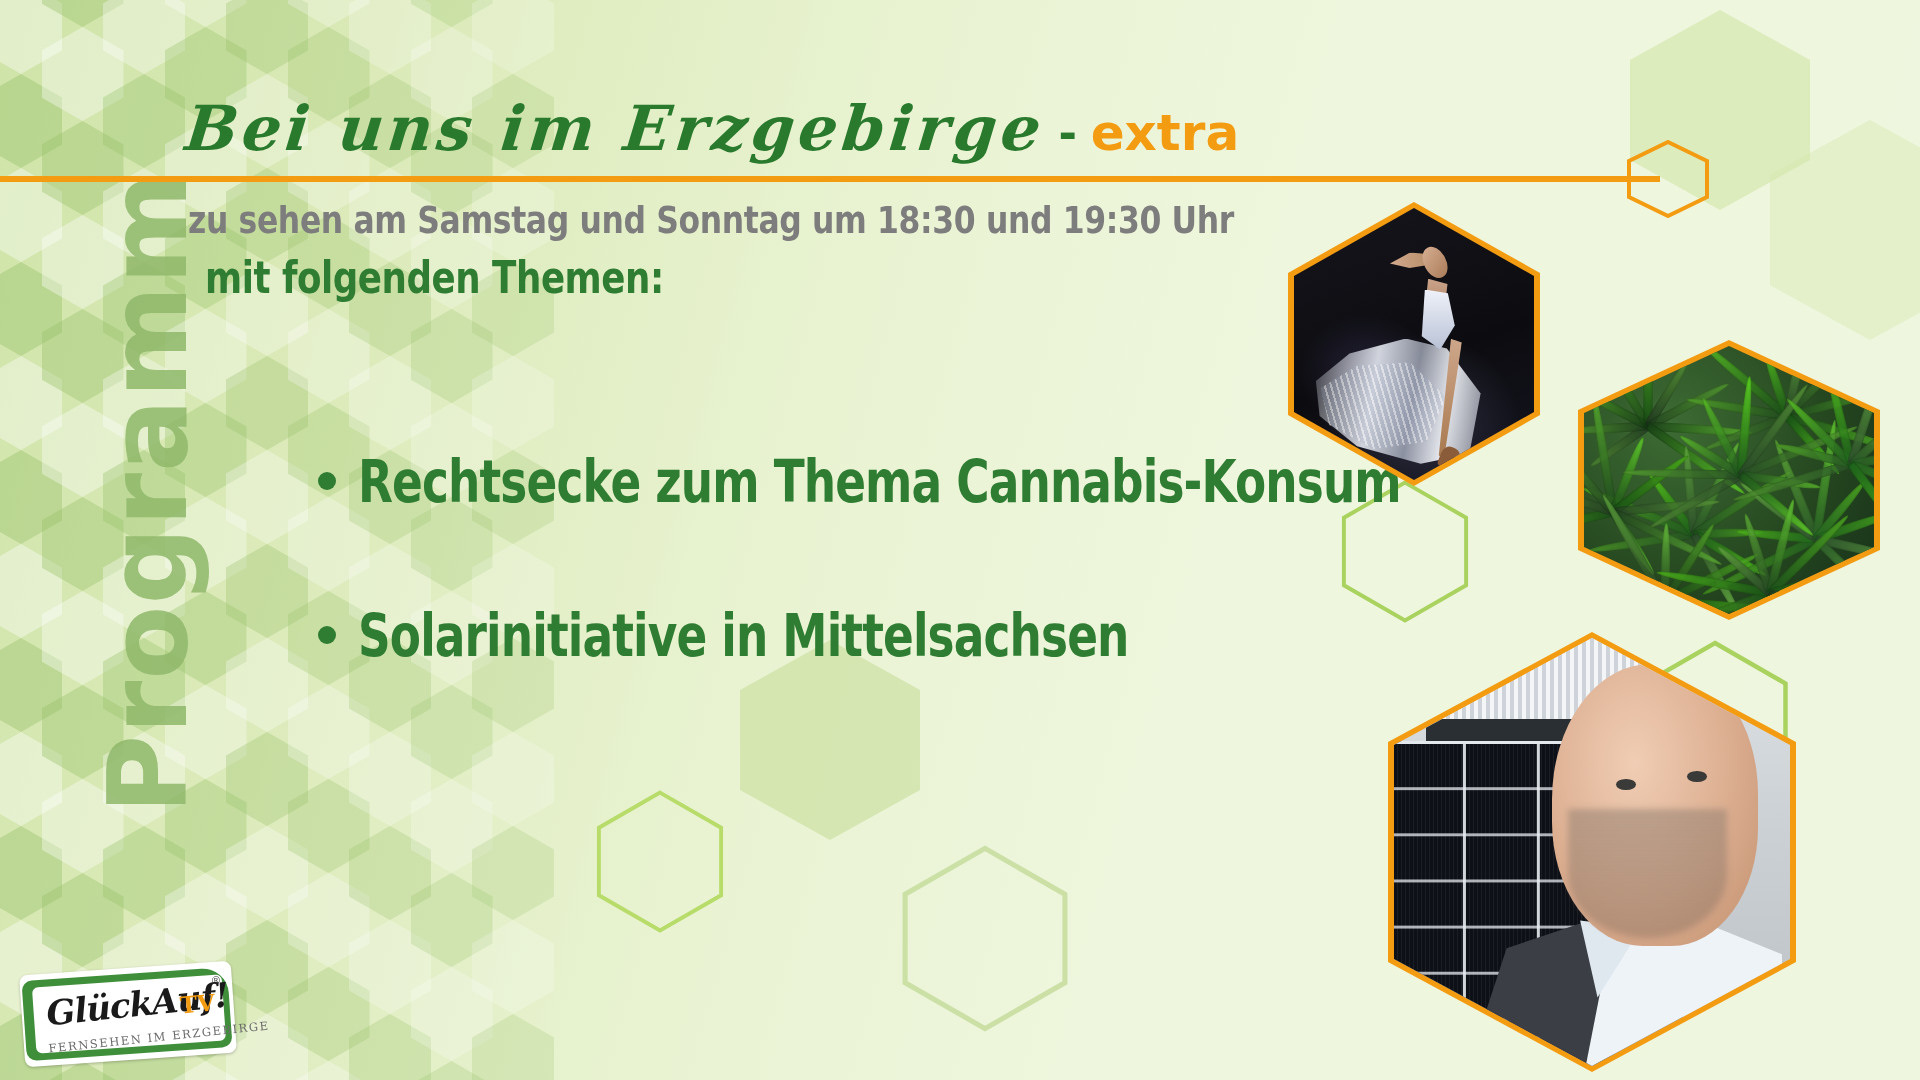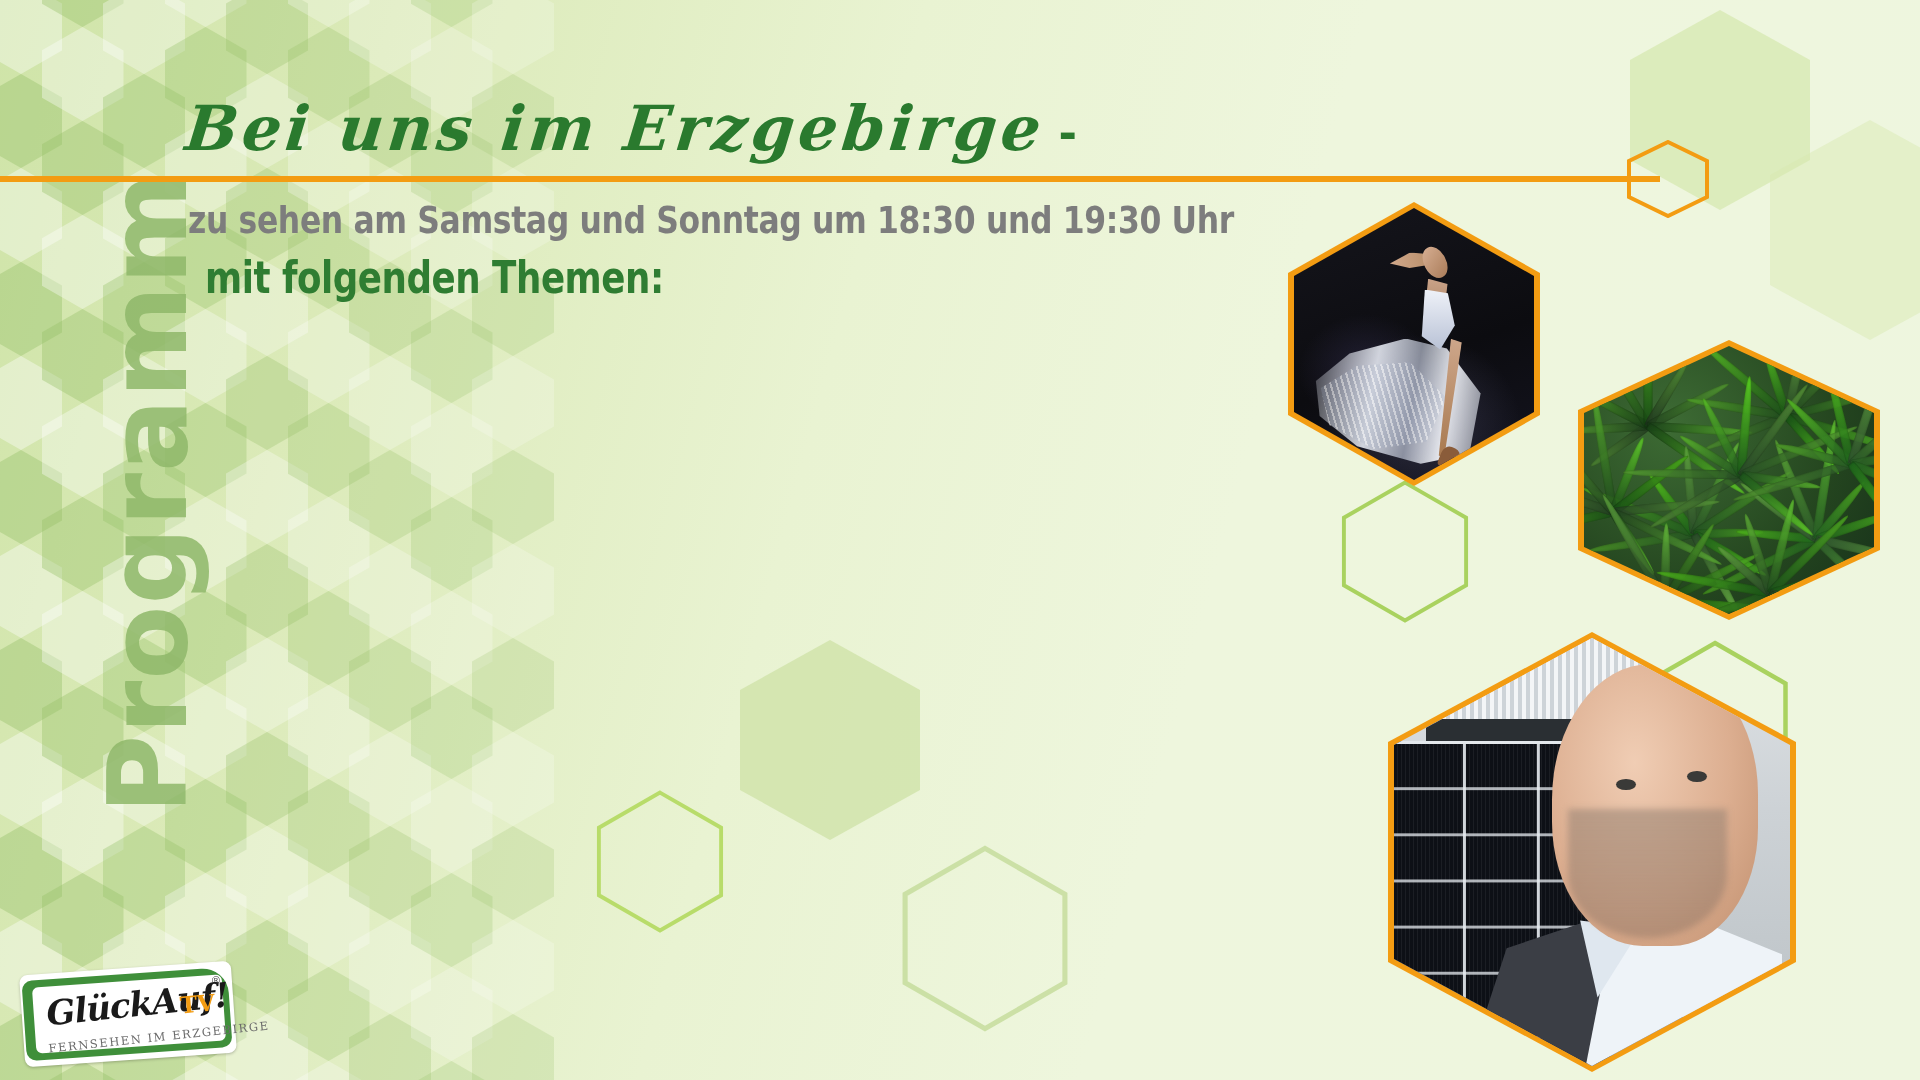--- a/index.html
+++ b/index.html
@@ -293,26 +293,35 @@
   <div id="programm">Programm</div>
 
   <div id="rule"></div>
   <svg id="rule-hex" viewBox="0 0 84 78">
     <polygon points="42,2 81,21 81,57 42,76 3,57 3,21" fill="none" stroke="#f39c12" stroke-width="4"></polygon>
   </svg>
 
   <div id="title">
     <span class="script">Bei uns im Erzgebirge</span>
     <span class="dash">-</span>
+    <span class="extra">extra</span>
   </div>
 
   <div id="subtitle">zu sehen am Samstag und Sonntag um 18:30 und 19:30 Uhr</div>
   <div id="themen">mit folgenden Themen:</div>
 
   <div id="bullets">
+    <div class="bullet">
+      <span class="dot"></span>
+      <span class="btext">Rechtsecke zum Thema Cannabis-Konsum</span>
+    </div>
+    <div class="bullet">
+      <span class="dot"></span>
+      <span class="btext">Solarinitiative in Mittelsachsen</span>
+    </div>
   </div>
 
   <div class="photo-hex" style="left:1288px;top:202px;width:252px;height:284px;">
     <div class="frame"></div>
     <div class="inner">
       <div class="art-dancer">
         <div class="dn skirt"></div>
         <div class="dn skirt2"></div>
         <div class="dn leg"></div>
         <div class="dn torso"></div>

